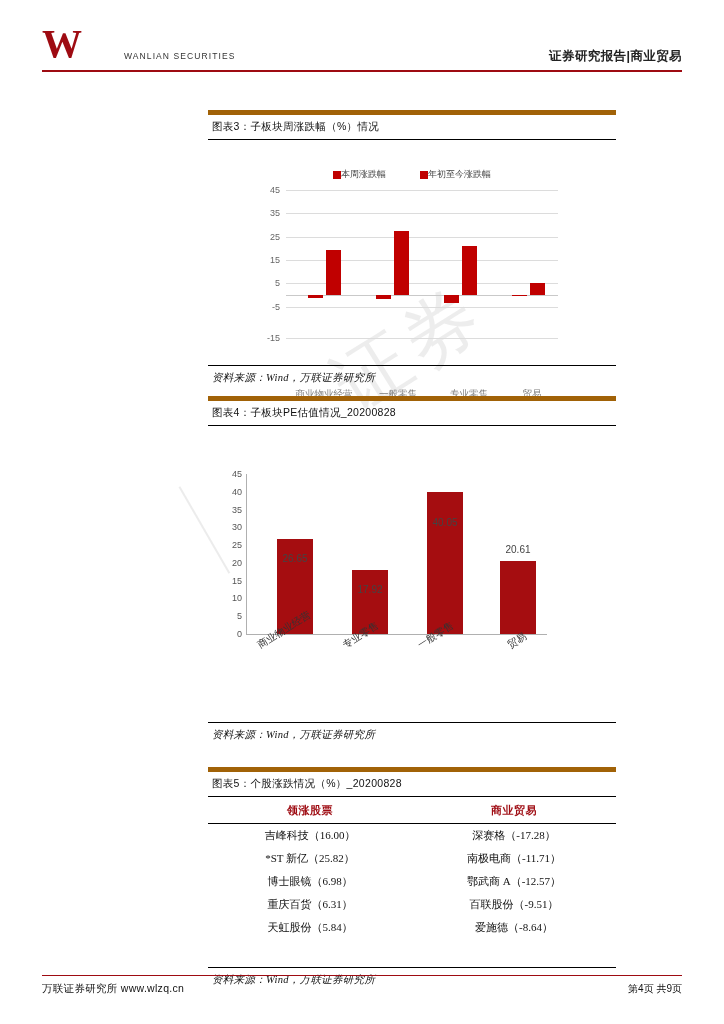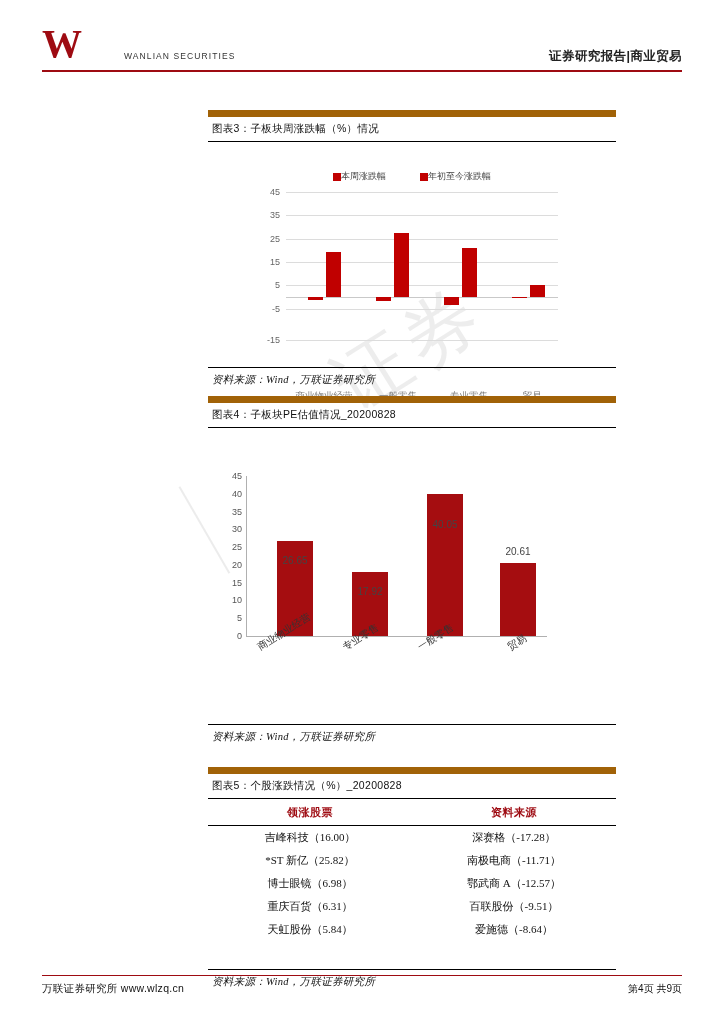--- a/index.html
+++ b/index.html
@@ -101,21 +101,21 @@
     pointer-events: none;
   }
 
   
   .fig {
     position: absolute;
     left: 208px;
     width: 408px;
   }
   .fig-title-rule-top {
-    border-top: 7px solid #a16207;
+    border-top: 5px solid #a16207;
   }
   .fig-title {
     font-family: "Liberation Sans", sans-serif;
     font-size: 10.5px;
     color: #111;
     padding: 5px 2px 5px 4px;
     border-bottom: 1px solid #000;
     letter-spacing: 0.3px;
   }
   .fig-source {
@@ -404,21 +404,21 @@
   <div class="fig-source">资料来源：Wind，万联证券研究所</div>
 </div>
 
 <div class="fig fig-title-rule-top" id="fig5">
   <div class="fig-title">图表5：个股涨跌情况（%）_20200828</div>
   <div class="fig-body">
     <table class="tbl">
       <thead>
         <tr>
           <th style="width:50%">领涨股票</th>
-          <th style="width:50%">资料来源</th>
+          <th style="width:50%">商业贸易</th>
         </tr>
       </thead>
       <tbody>
         <tr>
           <td>吉峰科技（16.00）</td>
           <td>深赛格（-17.28）</td>
         </tr>
         <tr>
           <td>*ST 新亿（25.82）</td>
           <td>南极电商（-11.71）</td>

